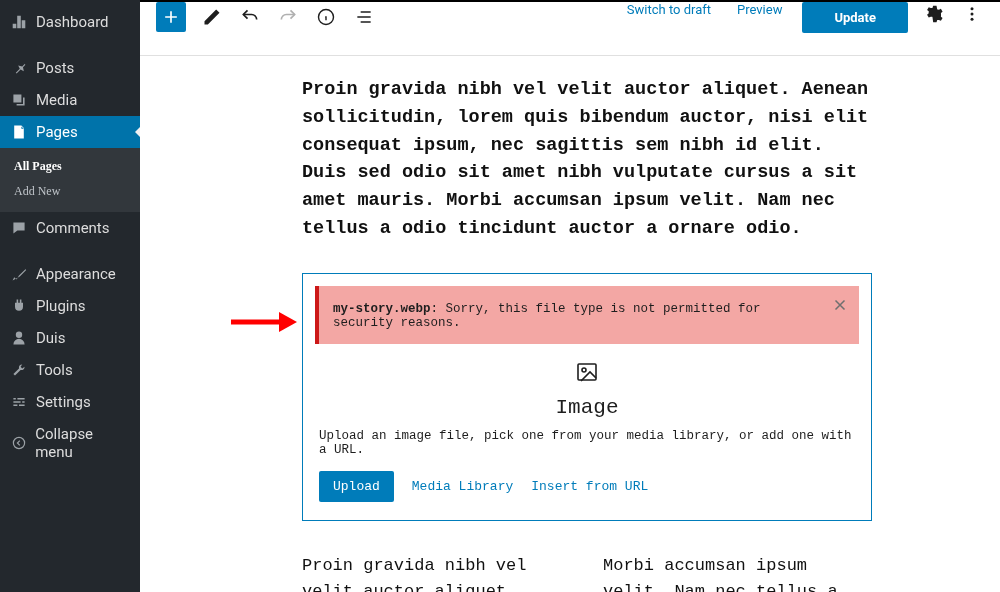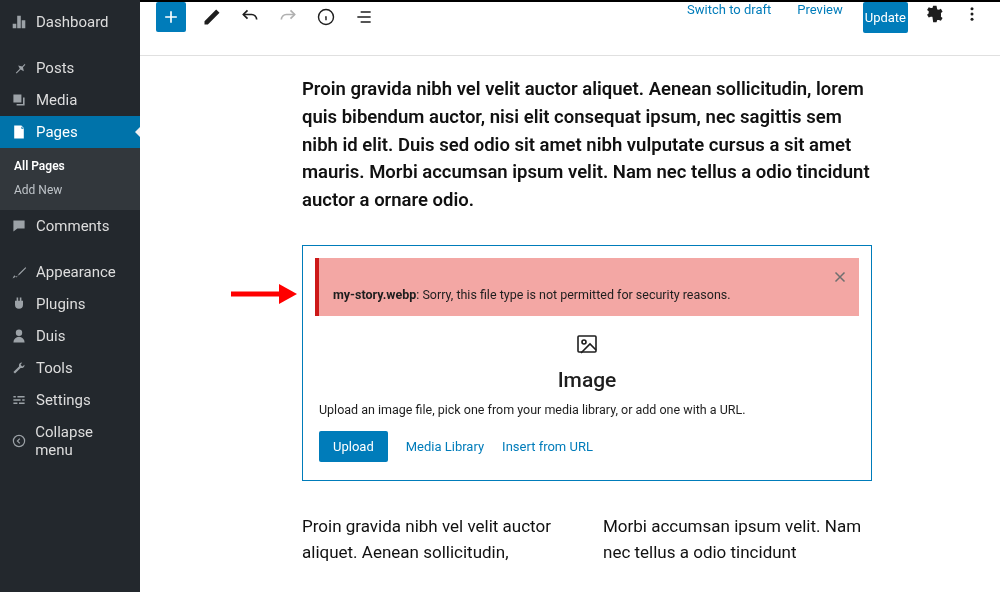--- a/index.html
+++ b/index.html
@@ -51,20 +51,21 @@
   .side-sub {
     background: #32373c;
     padding: 6px 0 8px 0;
   }
   .side-sub a {
     display: block;
     padding: 5px 10px 5px 14px;
     color: #bfc4c9;
     font-size: 12px;
     cursor: pointer;
+    font-family: Liberation Serif, serif;
   }
   .side-sub a.current { color: #fff; font-weight: 600; }
   .side-gap { height: 14px; }
 
   
   .main {
     position: absolute;
     left: 140px; right: 0; top: 0; bottom: 0;
     background: #fff;
     border-top: 2px solid #000;
@@ -86,33 +87,34 @@
     border-radius: 2px;
     cursor: pointer;
   }
   .tb-icon { width: 24px; height: 24px; display: inline-flex; align-items: center; justify-content: center; cursor: pointer; color: #1e1e1e; }
   .tb-icon.disabled { color: #b0b0b0; cursor: default; }
   .tb-spacer { flex: 1; }
   .tb-link { color: #007cba; font-size: 13px; cursor: pointer; padding: 0 6px; }
   .update-btn {
     background: #007cba; color: #fff;
     border-radius: 2px;
-    padding: 8px 2px;
+    padding: 8px 32px;
     font-size: 13px;
     cursor: pointer;
-    font-weight: 400;
+    font-weight: 700;
   }
   .tb-right-icon { width: 24px; height: 24px; display: inline-flex; align-items: center; justify-content: center; cursor: pointer; color: #1e1e1e; }
 
   
   .editor {
     position: absolute;
     top: 54px; left: 0; right: 0; bottom: 0;
     overflow: hidden;
     padding: 20px 4px 0 12px;
+    font-family: Liberation Mono, monospace;
   }
   .content-col {
     max-width: 570px;
     margin: 0 auto 0 150px;
     position: relative;
   }
   .para {
     font-size: 18.5px;
     line-height: 1.5;
     color: #111;

